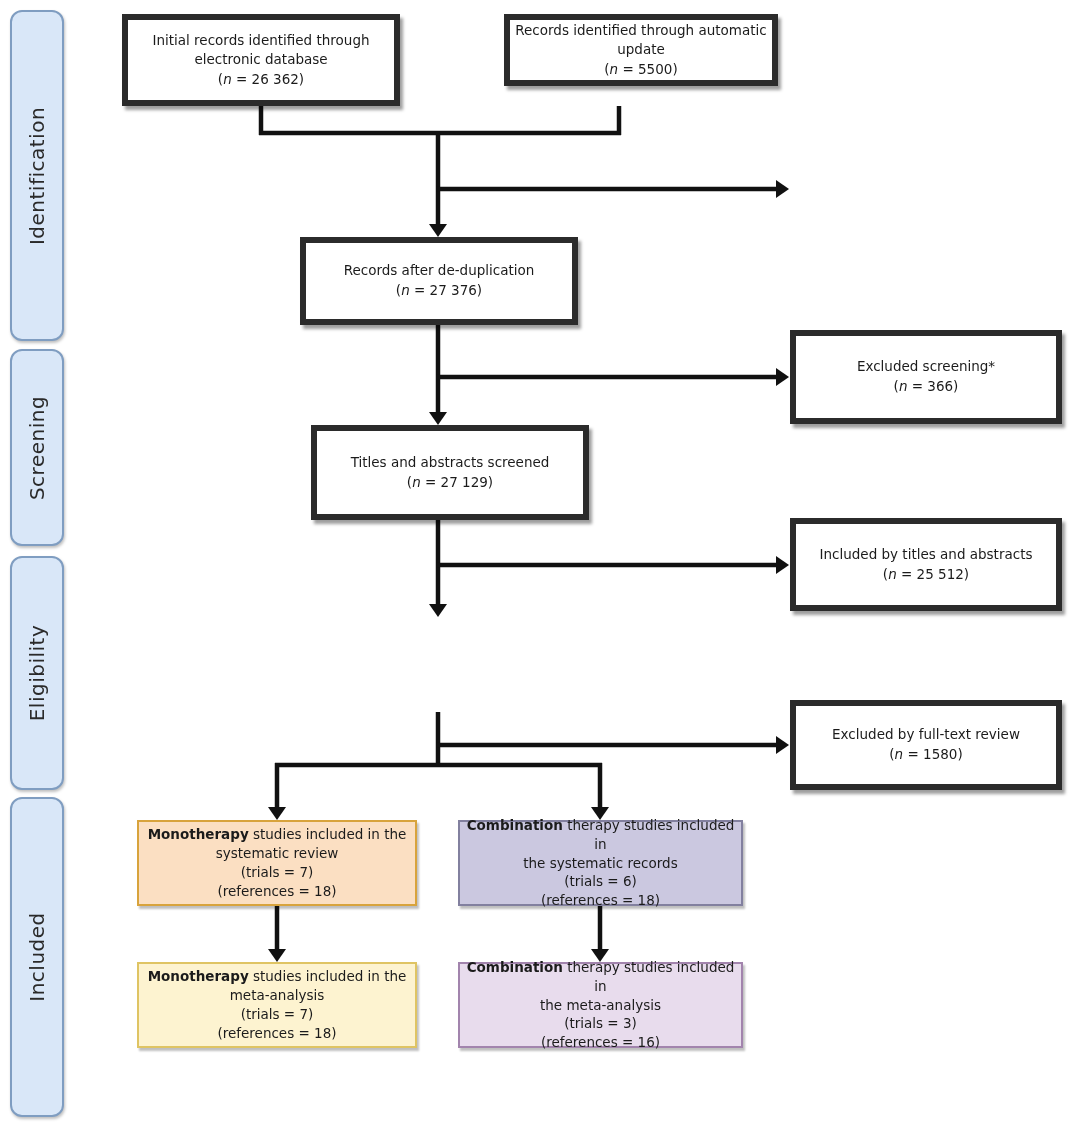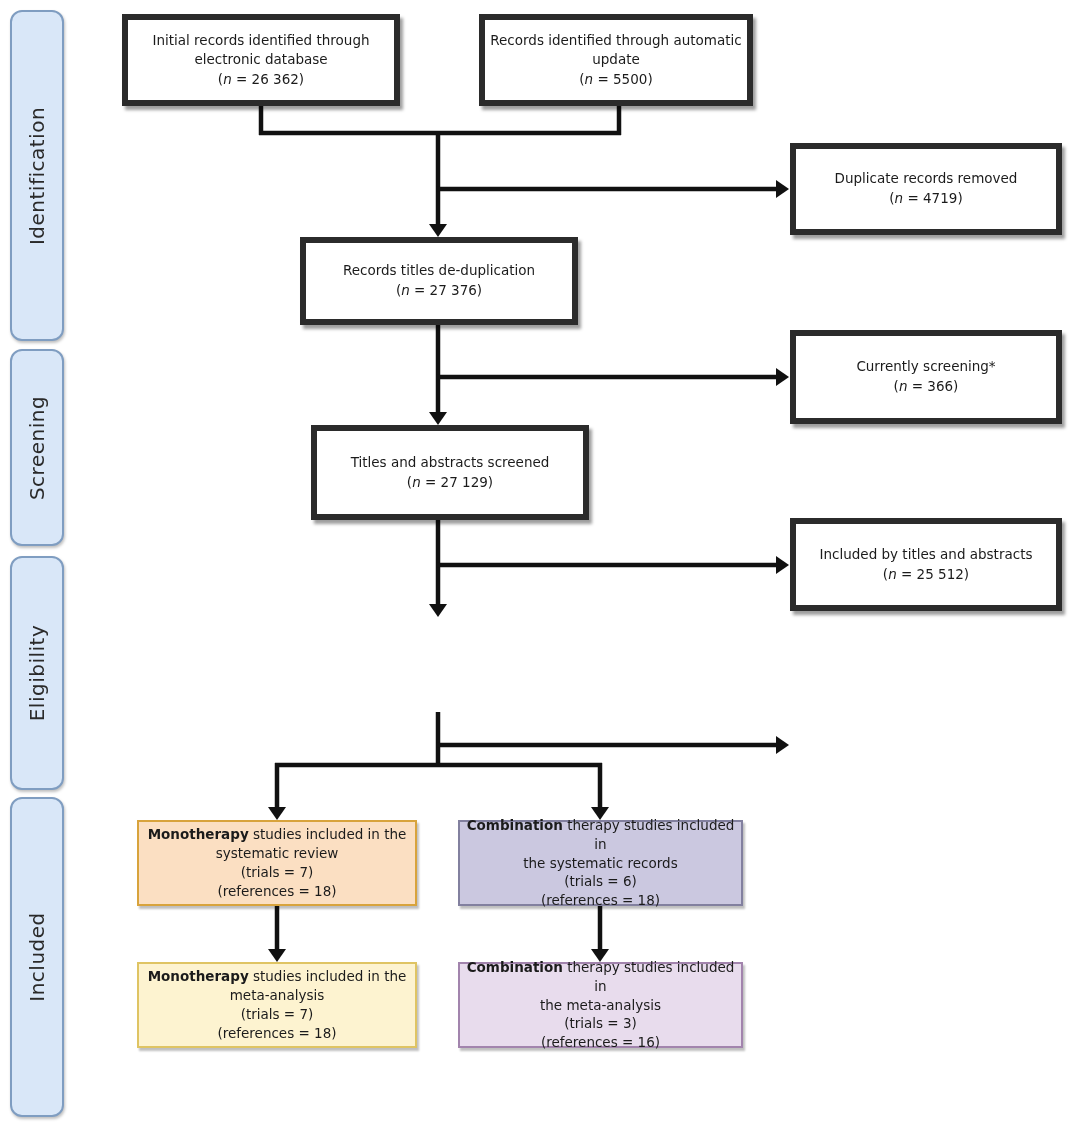--- a/index.html
+++ b/index.html
@@ -87,39 +87,39 @@
   <div class="stage" style="top: 556px; height: 234px; background-color: rgb(217, 231, 248); border-color: rgb(127, 157, 193);">
     <span class="stage-label">Eligibility</span>
   </div>
   <div class="stage" style="top: 797px; height: 320px; background-color: rgb(217, 231, 248); border-color: rgb(127, 157, 193);">
     <span class="stage-label">Included</span>
   </div>
 
   <div class="wbox" style="left: 122px; top: 14px; width: 278px; height: 92px; border-color: rgb(43, 43, 43);">
       <div><span>Initial records identified through</span><br><span>electronic database</span><br><span>(</span><span style="font-style: italic;">n</span><span> = 26 362)</span></div>
     </div>
-  <div class="wbox" style="left: 479px; top: 14px; width: 274px; height: 92px; border-color: rgb(43, 43, 43);">
+  <div class="wbox" style="left: 504px; top: 14px; width: 274px; height: 72px; border-color: rgb(43, 43, 43);">
       <div><span>Records identified through automatic</span><br><span>update</span><br><span>(</span><span style="font-style: italic;">n</span><span> = 5500)</span></div>
     </div>
 
   <div class="wbox" style="left: 300px; top: 237px; width: 278px; height: 88px; border-color: rgb(43, 43, 43);">
-      <div><span>Records titles de-duplication</span><br><span>(</span><span style="font-style: italic;">n</span><span> = 27 376)</span></div>
+      <div><span>Records after de-duplication</span><br><span>(</span><span style="font-style: italic;">n</span><span> = 27 376)</span></div>
     </div>
   <div class="wbox" style="left: 311px; top: 425px; width: 278px; height: 95px; border-color: rgb(43, 43, 43);">
       <div><span>Titles and abstracts screened</span><br><span>(</span><span style="font-style: italic;">n</span><span> = 27 129)</span></div>
     </div>
 
-  <div class="wbox" style="left: 790px; top: 143px; width: 272px; height: 92px; border-color: rgb(43, 43, 43);">
-      <div><span>Duplicate records removed</span><br><span>(</span><span style="font-style: italic;">n</span><span> = 4719)</span></div>
-    </div>
   <div class="wbox" style="left: 790px; top: 330px; width: 272px; height: 94px; border-color: rgb(43, 43, 43);">
-      <div><span>Currently screening*</span><br><span>(</span><span style="font-style: italic;">n</span><span> = 366)</span></div>
+      <div><span>Excluded screening*</span><br><span>(</span><span style="font-style: italic;">n</span><span> = 366)</span></div>
     </div>
   <div class="wbox" style="left: 790px; top: 518px; width: 272px; height: 93px; border-color: rgb(43, 43, 43);">
       <div><span>Included by titles and abstracts</span><br><span>(</span><span style="font-style: italic;">n</span><span> = 25 512)</span></div>
+    </div>
+  <div class="wbox" style="left: 790px; top: 700px; width: 272px; height: 90px; border-color: rgb(43, 43, 43);">
+      <div><span>Excluded by full-text review</span><br><span>(</span><span style="font-style: italic;">n</span><span> = 1580)</span></div>
     </div>
 
   <div class="cbox" style="left: 137px; top: 820px; width: 280px; height: 86px; background-color: rgb(251, 223, 194); border-color: rgb(216, 163, 60);">
       <div><span style="font-weight: bold;">Monotherapy</span><span> studies included in the</span><br><span>systematic review</span><br><span>(trials = 7)</span><br><span>(references = 18)</span></div>
     </div>
   <div class="cbox" style="left: 458px; top: 820px; width: 285px; height: 86px; background-color: rgb(203, 200, 224); border-color: rgb(130, 128, 159);">
       <div><span style="font-weight: bold;">Combination</span><span> therapy studies included in</span><br><span>the systematic records</span><br><span>(trials = 6)</span><br><span>(references = 18)</span></div>
     </div>
   <div class="cbox" style="left: 137px; top: 962px; width: 280px; height: 86px; background-color: rgb(253, 243, 208); border-color: rgb(223, 196, 99);">
       <div><span style="font-weight: bold;">Monotherapy</span><span> studies included in the</span><br><span>meta-analysis</span><br><span>(trials = 7)</span><br><span>(references = 18)</span></div>

